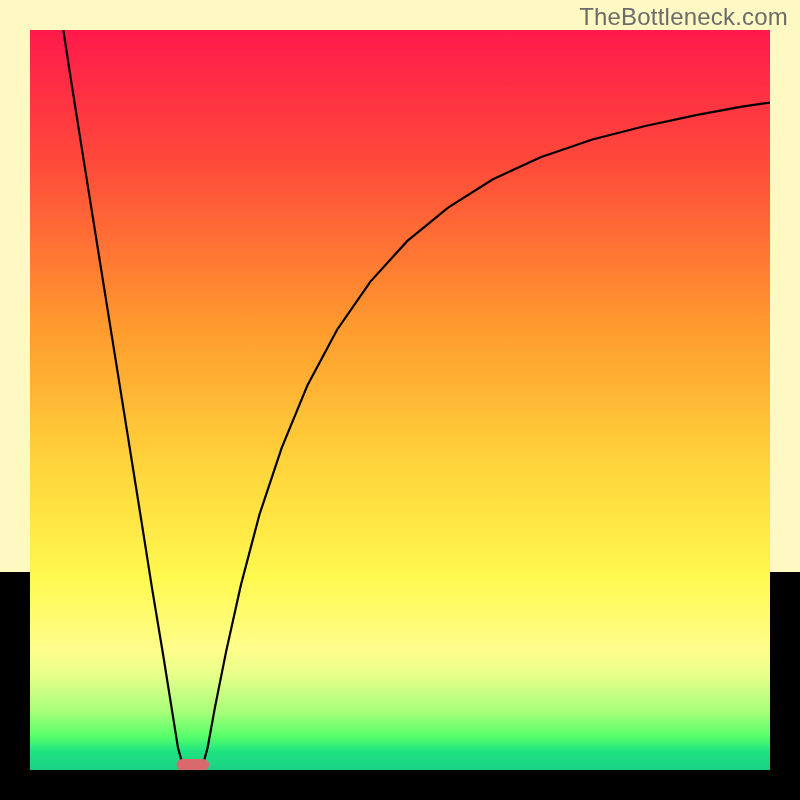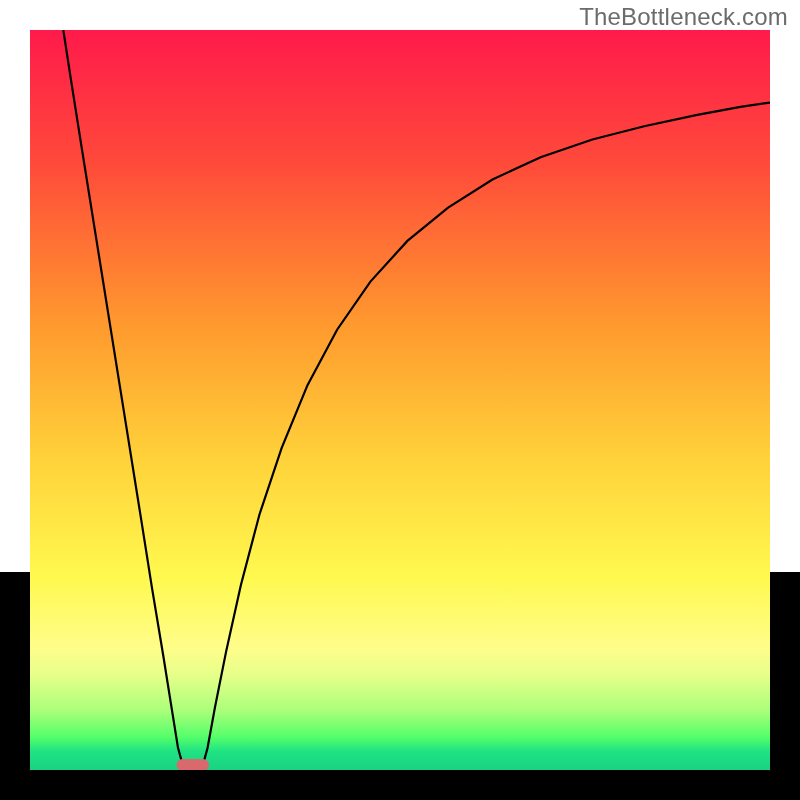--- a/index.html
+++ b/index.html
@@ -8,21 +8,21 @@
     width: 800px;
     height: 800px;
     overflow: hidden;
     background: #000;
     font-family: Arial, Helvetica, sans-serif;
   }
   .outer {
     position: relative;
     width: 800px;
     height: 572px;
-    background: #ffffff;
+    background: #fef9c3;
   }
   .plot-area {
     position: absolute;
     left: 30px;
     top: 30px;
     width: 740px;
     height: 740px;
     overflow: hidden;
   }
   .watermark {

